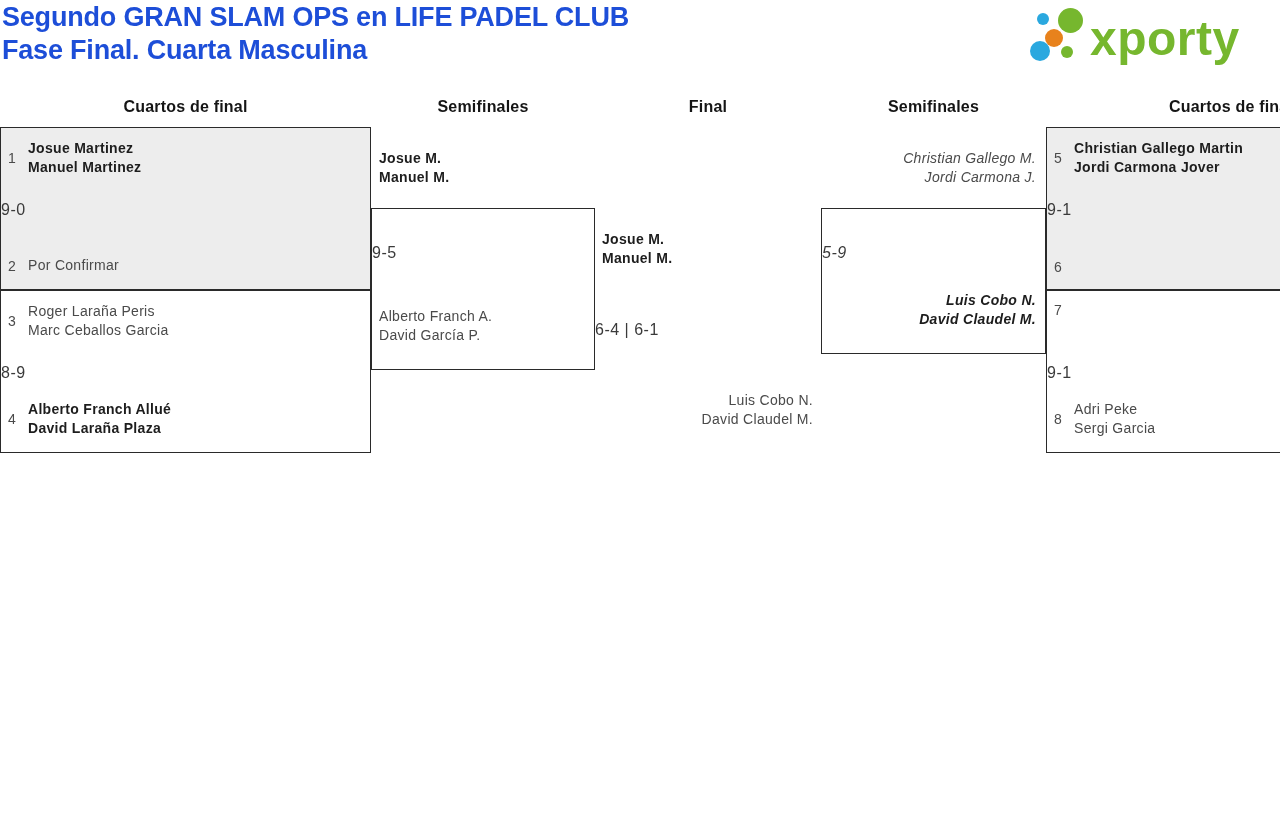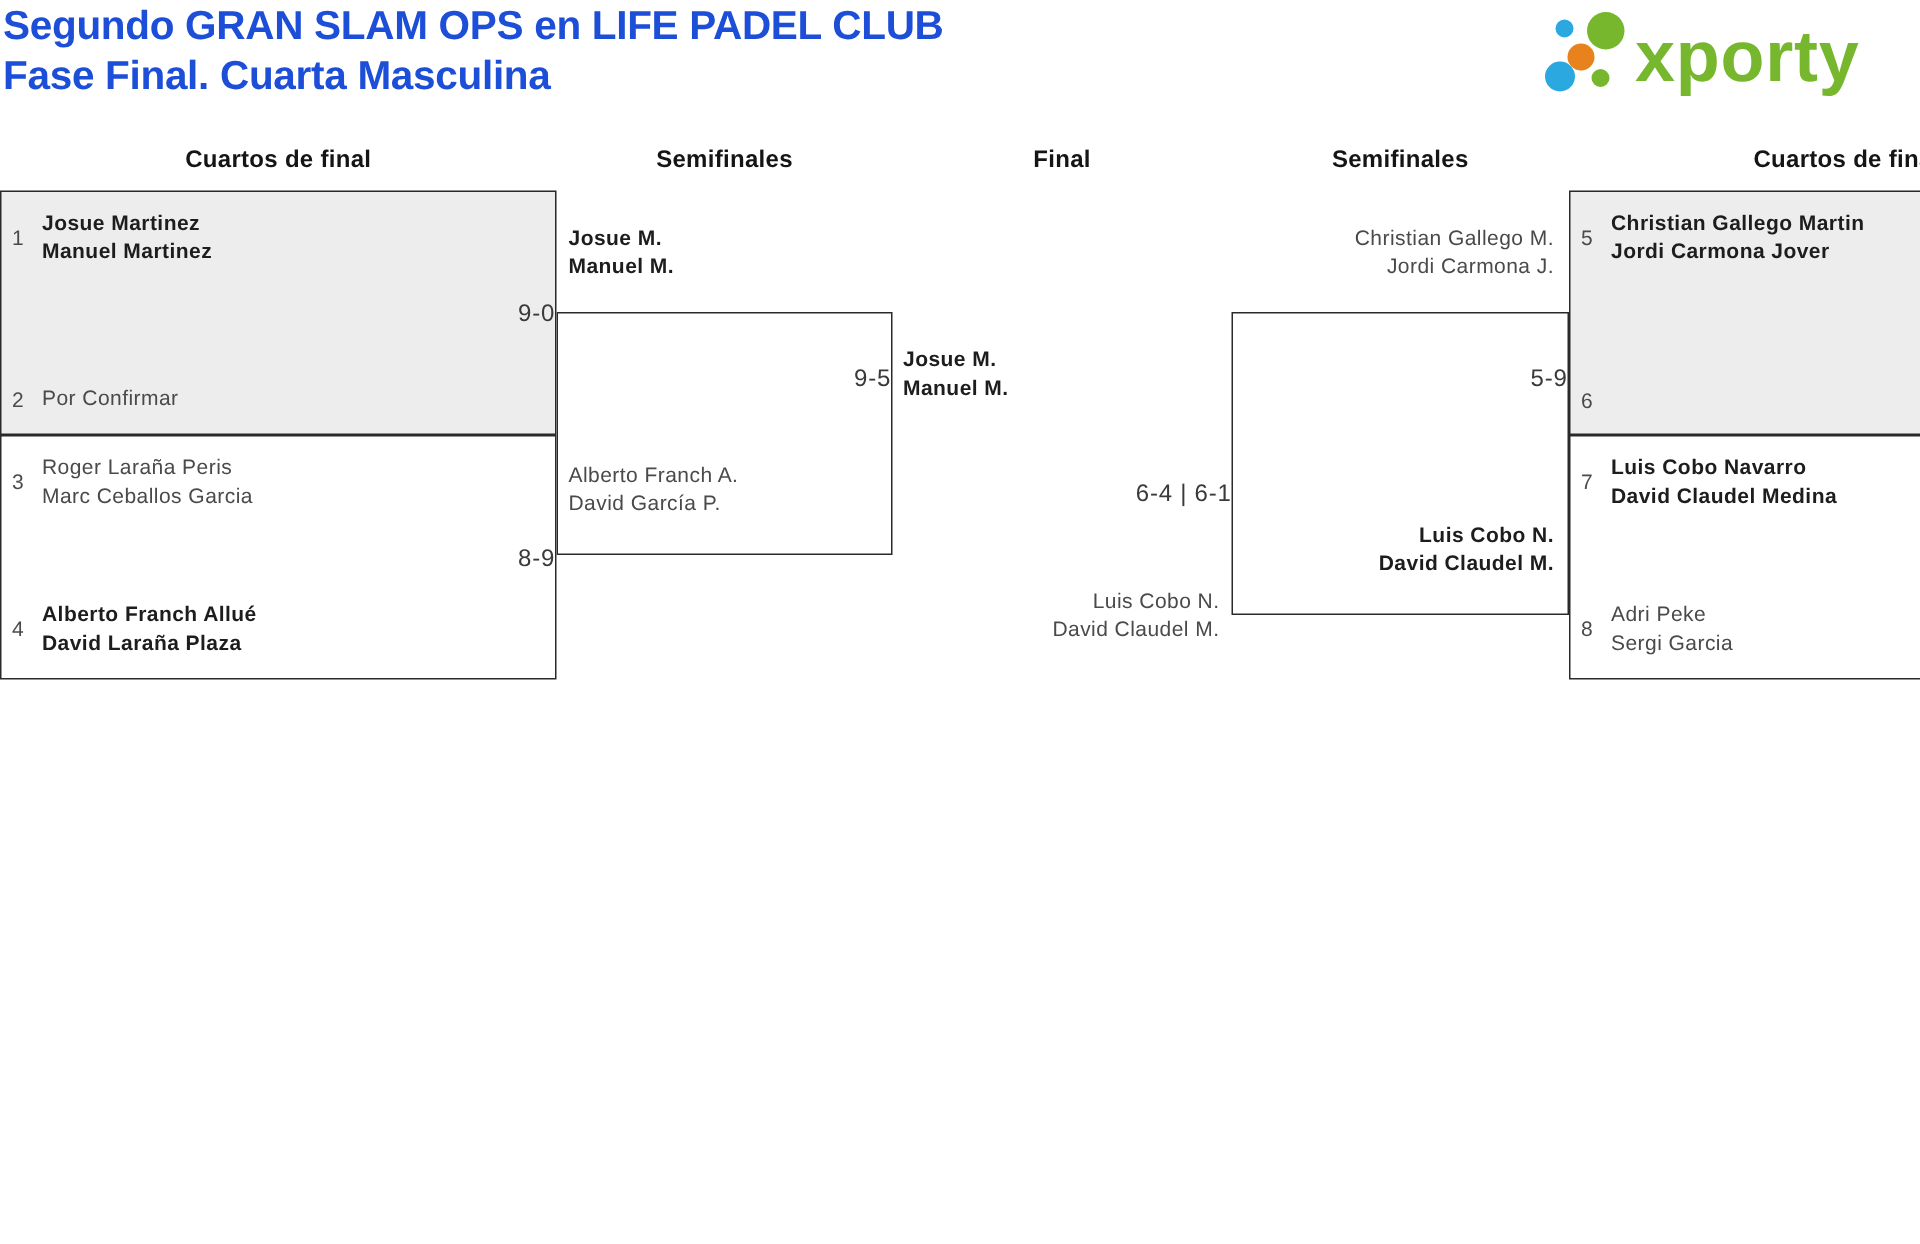--- a/index.html
+++ b/index.html
@@ -33,21 +33,21 @@
   .team { position:absolute; display:flex; align-items:center; }
   .team.top { top:11px; left:7px; right:7px; }
   .team.bot { bottom:14px; left:7px; right:7px; }
   .seed { width:20px; flex:none; font-size:14px; color:#4a4a4a; letter-spacing:0.3px; }
   .names { display:block; }
   .nm { display:block; font-size:14px; line-height:19px; letter-spacing:0.3px; white-space:nowrap; }
   .nm:empty { display:none; }
   .winner .nm { font-weight:700; color:#1d1d1d; }
   .loser  .nm { font-weight:400; color:#4a4a4a; }
 
-  .score { position:absolute; left:0; right:0; text-align:right; font-size:16px;
+  .score { position:absolute; left:0; right:0; text-align:left; font-size:16px;
            line-height:17px; color:#3a3a3a; letter-spacing:0.5px; }
   .qf .score { top:73px; }
   .sf .score { top:35px; }
 
   
   .sf .team-above { position:absolute; top:-60px; left:7px; right:9px; }
   .sf .team-inside { position:absolute; bottom:24px; left:7px; right:9px; }
   .align-right .nm { text-align:right; }
 
   
@@ -134,21 +134,21 @@
       <span class="nm">Josue M.</span>
       <span class="nm">Manuel M.</span>
     </div>
     <div class="score">6-4 | 6-1</div>
     <div class="team-r names loser align-right">
       <span class="nm">Luis Cobo N.</span>
       <span class="nm">David Claudel M.</span>
     </div>
   </div>
 
-  <div class="box sf" style="left:821px; top:208px; width:225px; height:202px;">
+  <div class="box sf" style="left:821px; top:208px; width:225px; height:146px;font-style:italic;">
     <div class="team-above names loser align-right">
       <span class="nm">Christian Gallego M.</span>
       <span class="nm">Jordi Carmona J.</span>
     </div>
     <div class="score">5-9</div>
     <div class="team-inside names winner align-right">
       <span class="nm">Luis Cobo N.</span>
       <span class="nm">David Claudel M.</span>
     </div>
   </div>
@@ -163,24 +163,20 @@
     </div>
     <div class="score">9-1</div>
     <div class="team bot">
       <span class="seed">6</span>
     </div>
   </div>
 
   <div class="box qf" style="left:1046px; top:290px; width:370px; height:163px;">
     <div class="team top">
       <span class="seed">7</span>
-      <span class="names winner">
-        <span class="nm">Luis Cobo Navarro</span>
-        <span class="nm">David Claudel Medina</span>
-      </span>
     </div>
     <div class="score">9-1</div>
     <div class="team bot">
       <span class="seed">8</span>
       <span class="names loser">
         <span class="nm">Adri Peke</span>
         <span class="nm">Sergi Garcia</span>
       </span>
     </div>
   </div>

